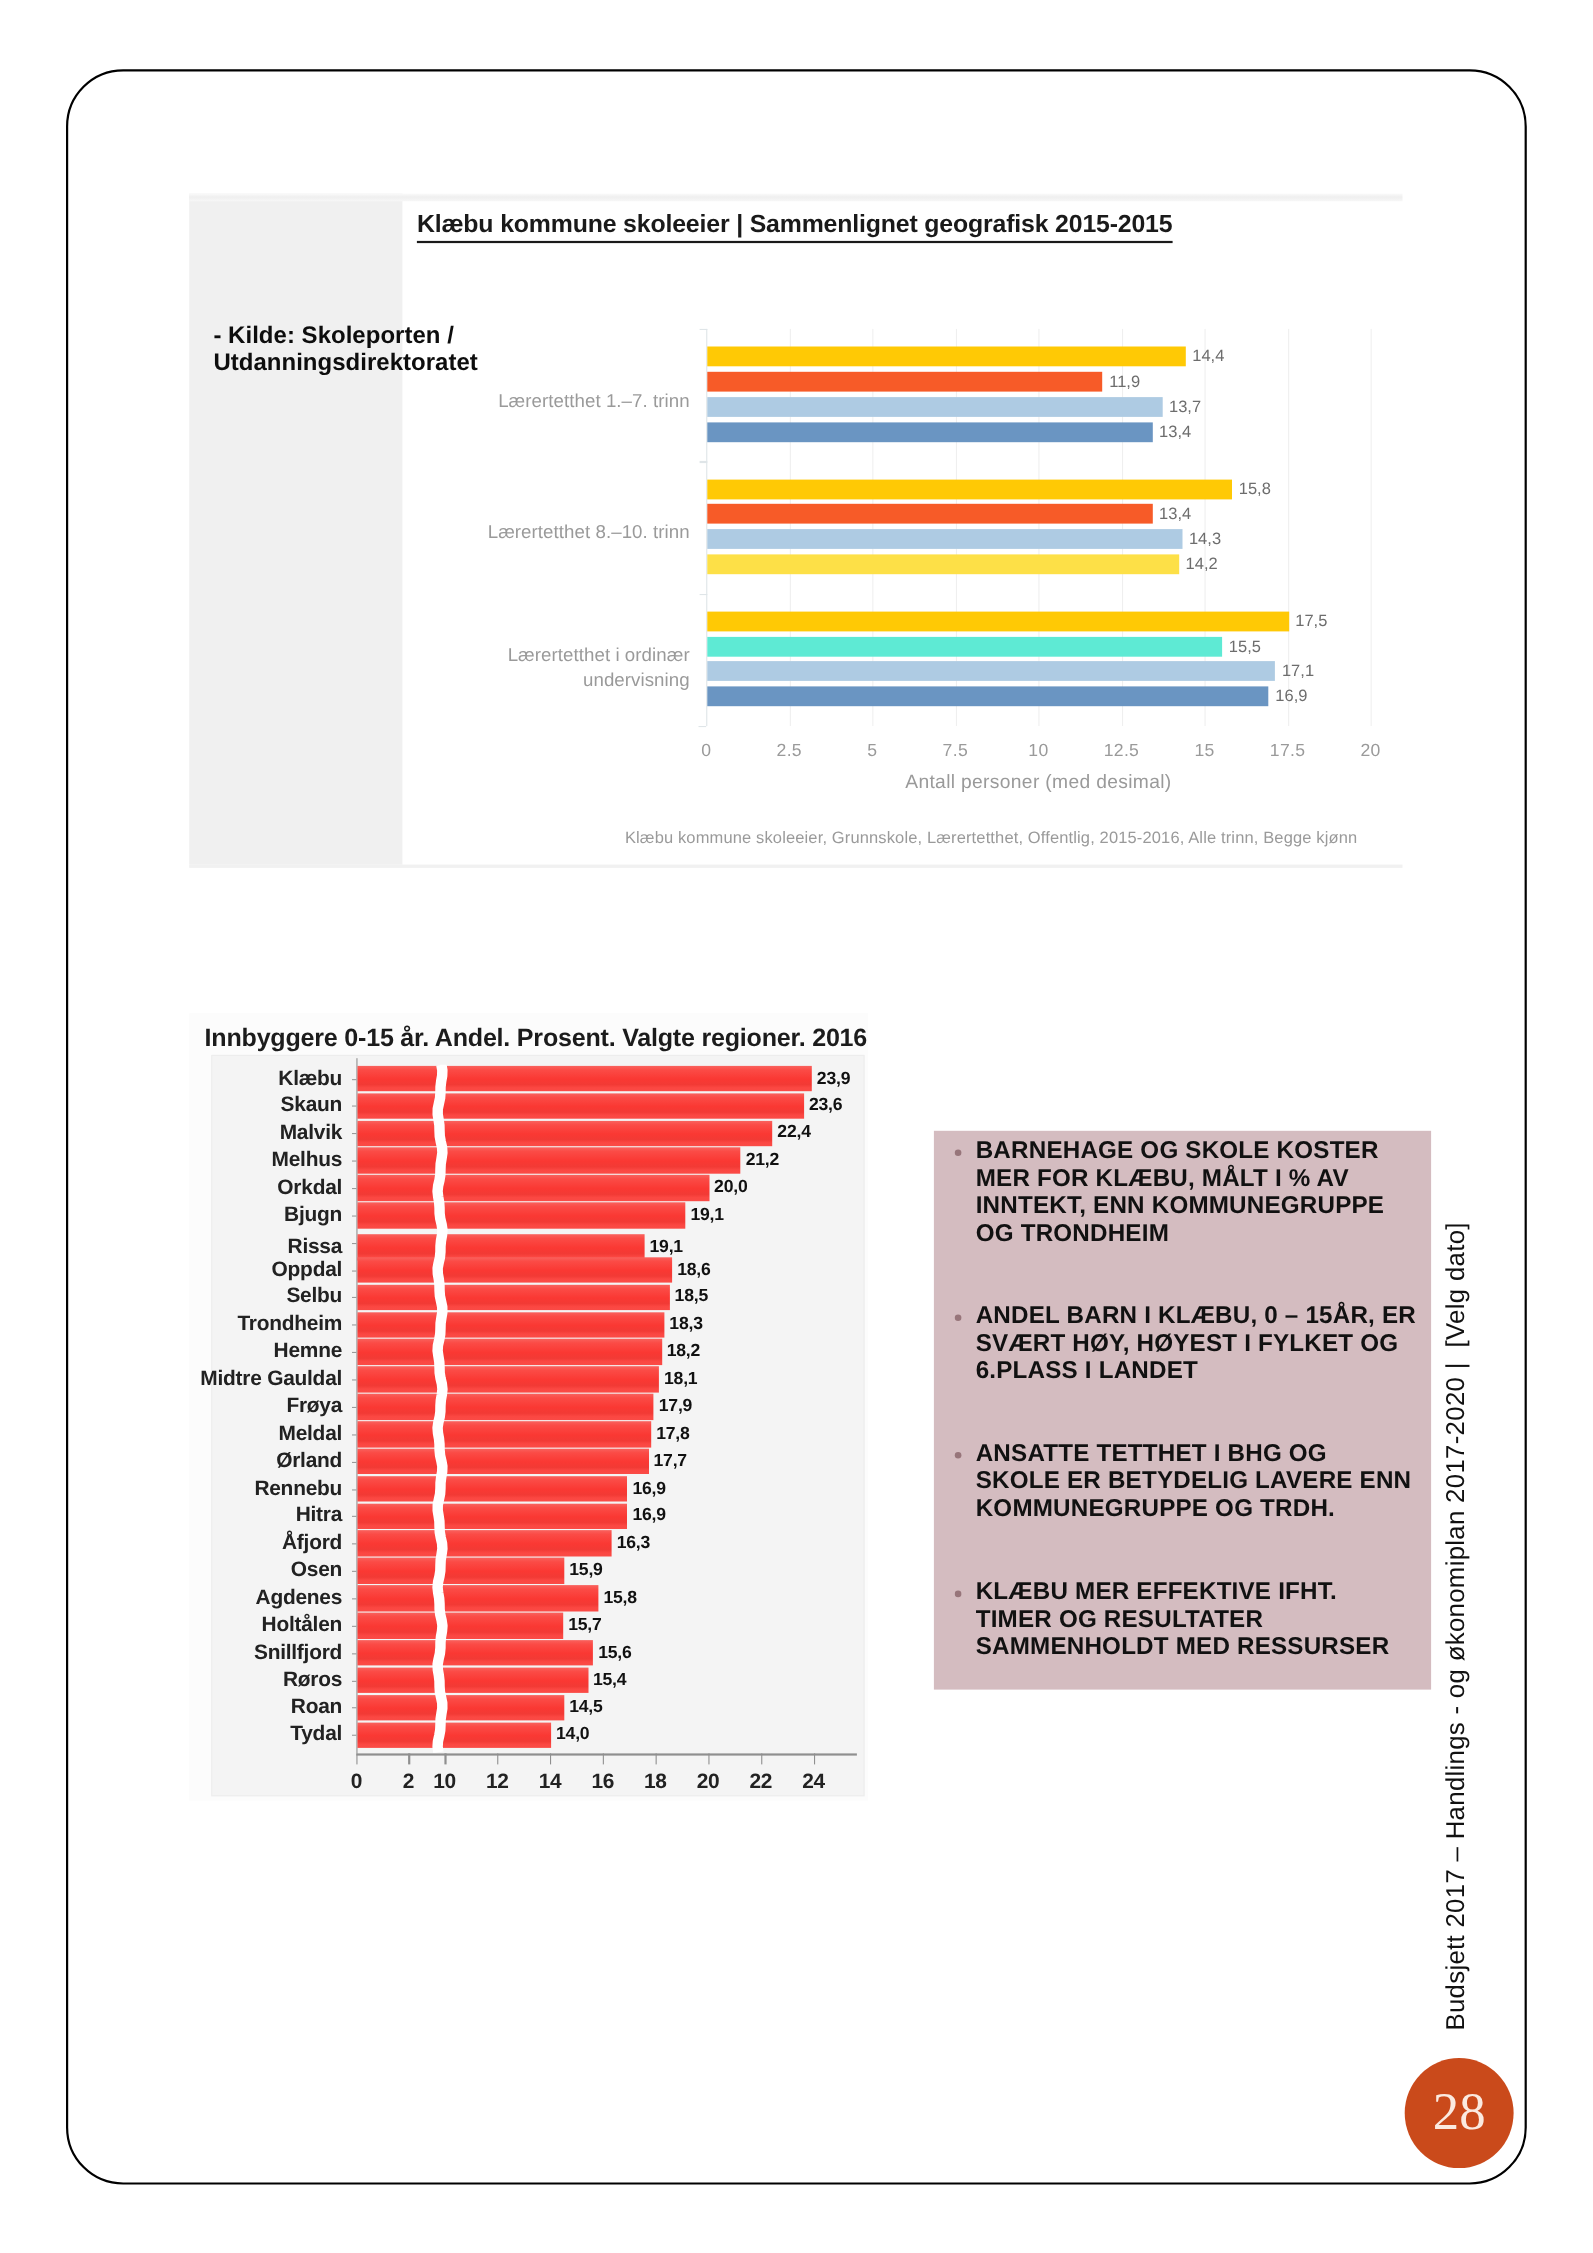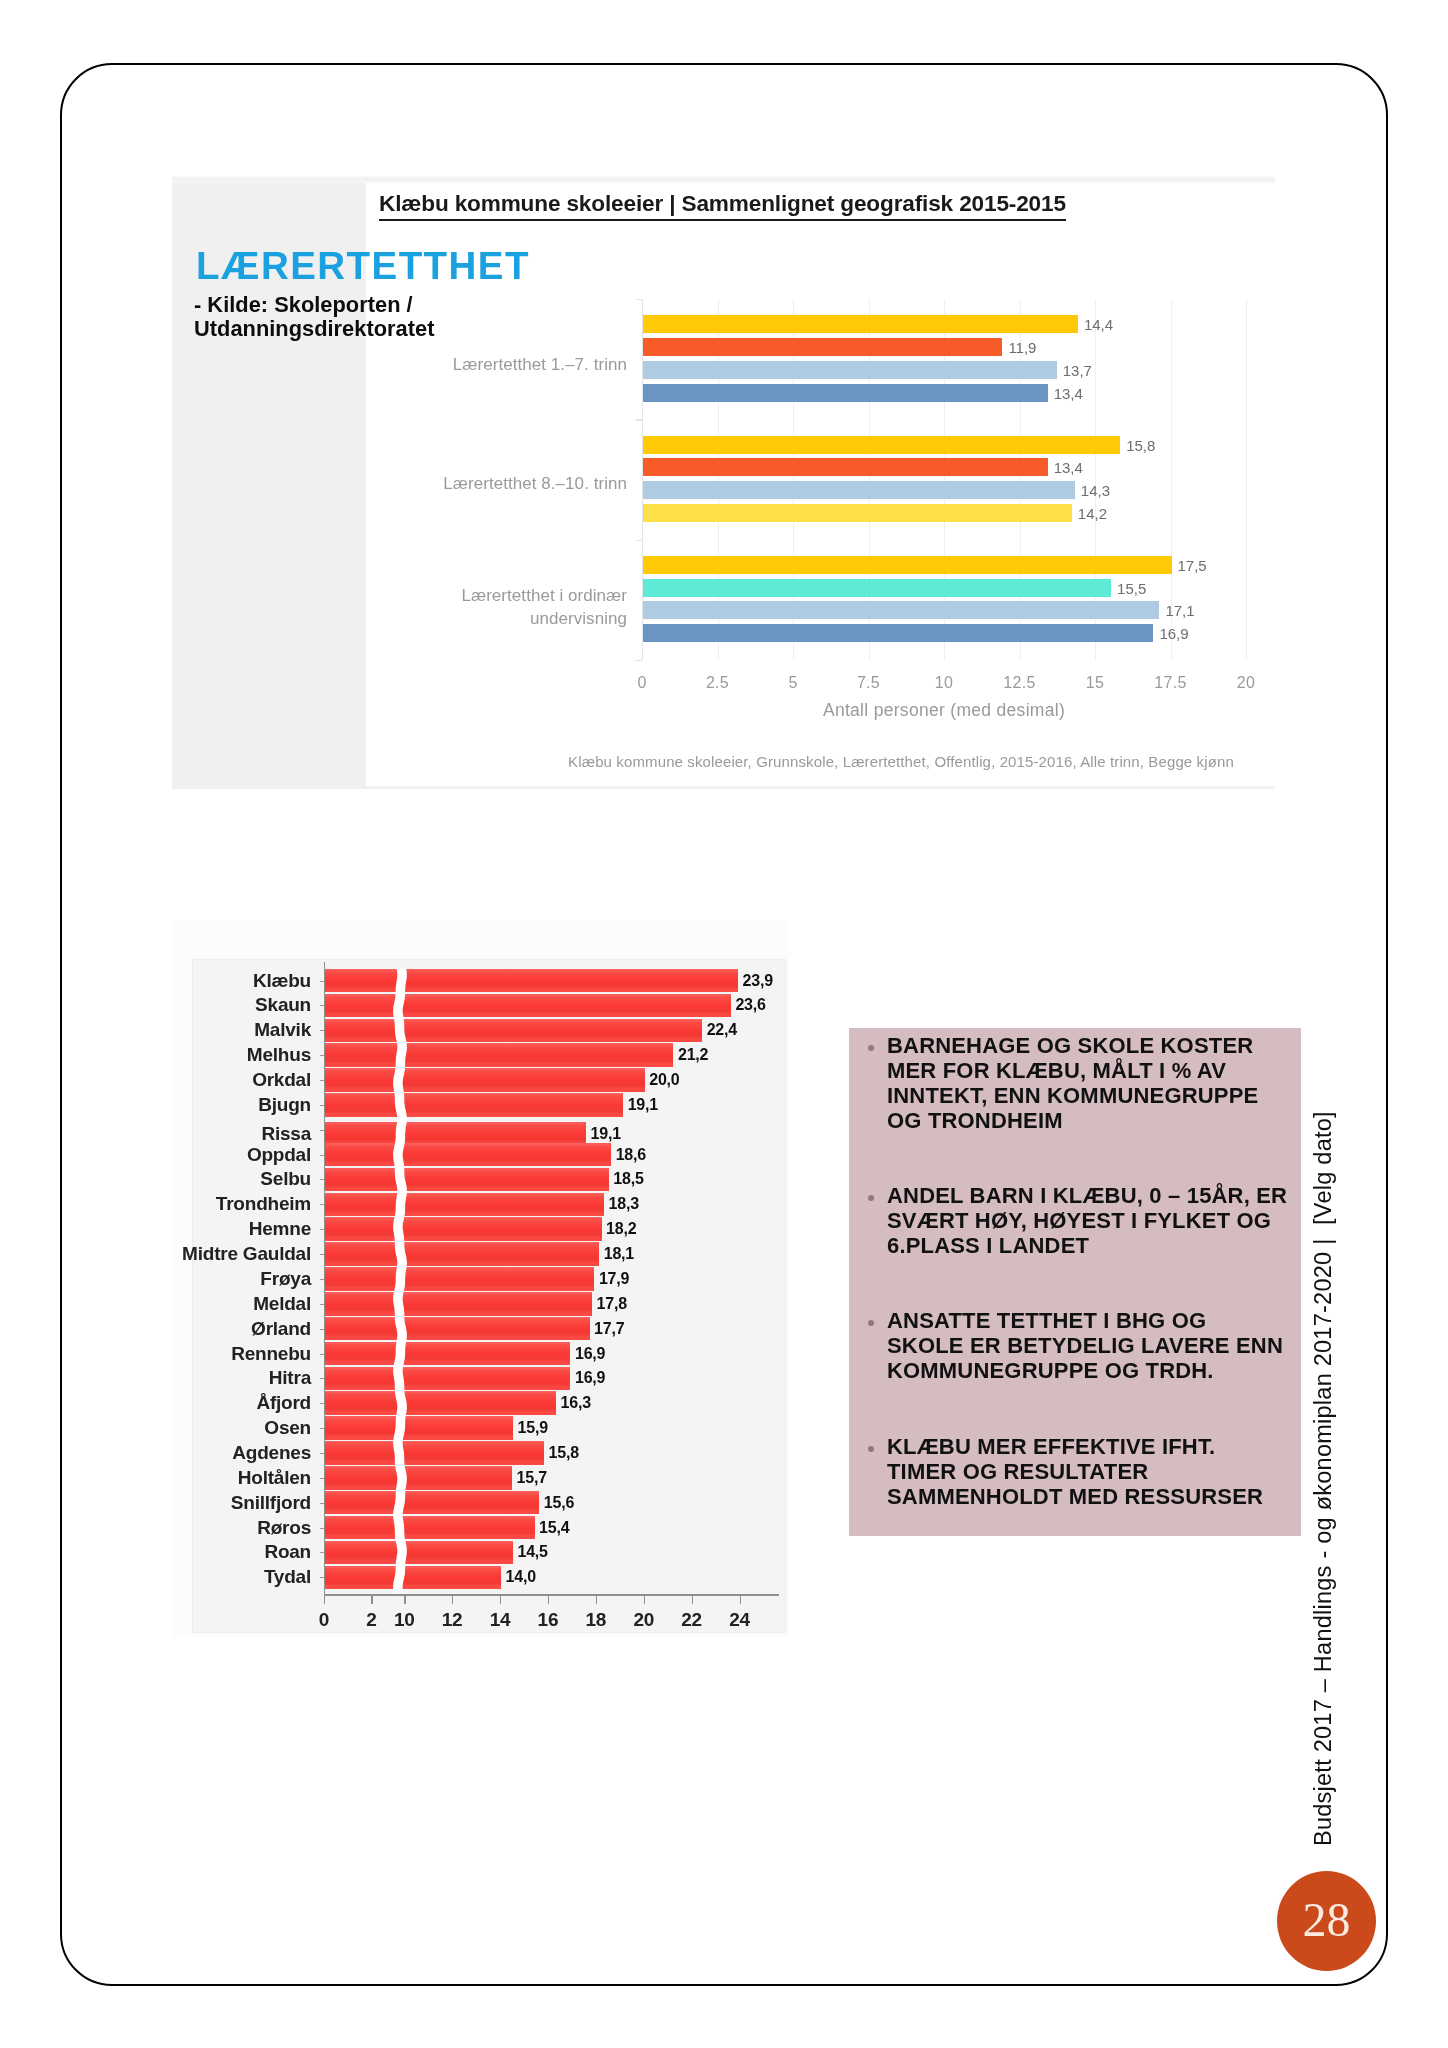--- a/index.html
+++ b/index.html
@@ -90,21 +90,20 @@
 
 <div class="page-frame"></div>
 
 <div class="chart1">
   <div class="c1-band"></div>
   <div class="c1-white"></div>
   <div class="c1-topline"></div>
   <div class="c1-botline"></div>
 
   <div class="c1-title">Klæbu kommune skoleeier | Sammenlignet geografisk 2015-2015</div>
-  <div class="slide-title">LÆRERTETTHET</div>
   <div class="slide-sub">
       <div>- Kilde: Skoleporten /</div>
       <div>Utdanningsdirektoratet</div>
     </div>
 
   <div class="c1-plot">
     <div class="c1-grid">
         <i style="left: 75.5px;"></i>
         <i style="left: 151px;"></i>
         <i style="left: 226.5px;"></i>
@@ -181,20 +180,21 @@
       <div class="c1-xtick" style="left: 847.5px; top: 498px;">12.5</div>
       <div class="c1-xtick" style="left: 923px; top: 498px;">15</div>
       <div class="c1-xtick" style="left: 998.5px; top: 498px;">17.5</div>
       <div class="c1-xtick" style="left: 1074px; top: 498px;">20</div>
     </div>
   <div class="c1-xlabel" style="top:524px;left:470px;width:604px;">Antall personer (med desimal)</div>
   <div class="c1-foot" style="top:577px;left:729px;">Klæbu kommune skoleeier, Grunnskole, Lærertetthet, Offentlig, 2015-2016, Alle trinn, Begge kjønn</div>
 </div>
 
 <div class="chart2">
+  <div class="c2-title">Innbyggere 0-15 år. Andel. Prosent. Valgte regioner. 2016</div>
   <div class="c2-panel"></div>
   <div class="c2-plot">
     <div class="c2-axis"></div>
     <div class="c2-xaxis"></div>
   <div class="c2-bar" style="top: 0.68px; width: 413.105px; background: linear-gradient(rgb(249, 98, 94) 0%, rgb(251, 75, 70) 16%, rgb(250, 56, 51) 52%, rgb(242, 58, 53) 74%, rgb(251, 71, 66) 86%, rgb(250, 75, 70) 100%);">
         <div class="c2-cat">Klæbu</div>
         <b>23,9</b>
       </div>
       <div class="c2-tick" style="top: 12.43px;"></div>
       <div class="c2-bar" style="top: 25.54px; width: 405.92px; background: linear-gradient(rgb(249, 98, 94) 0%, rgb(251, 75, 70) 16%, rgb(250, 56, 51) 52%, rgb(242, 58, 53) 74%, rgb(251, 71, 66) 86%, rgb(250, 75, 70) 100%);">

